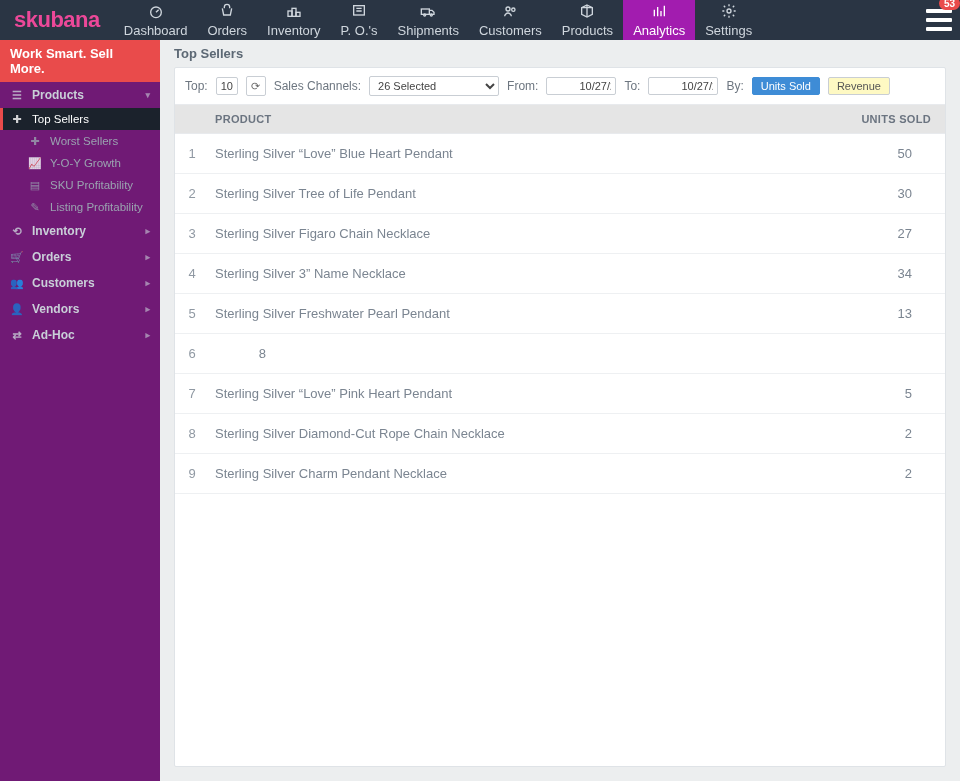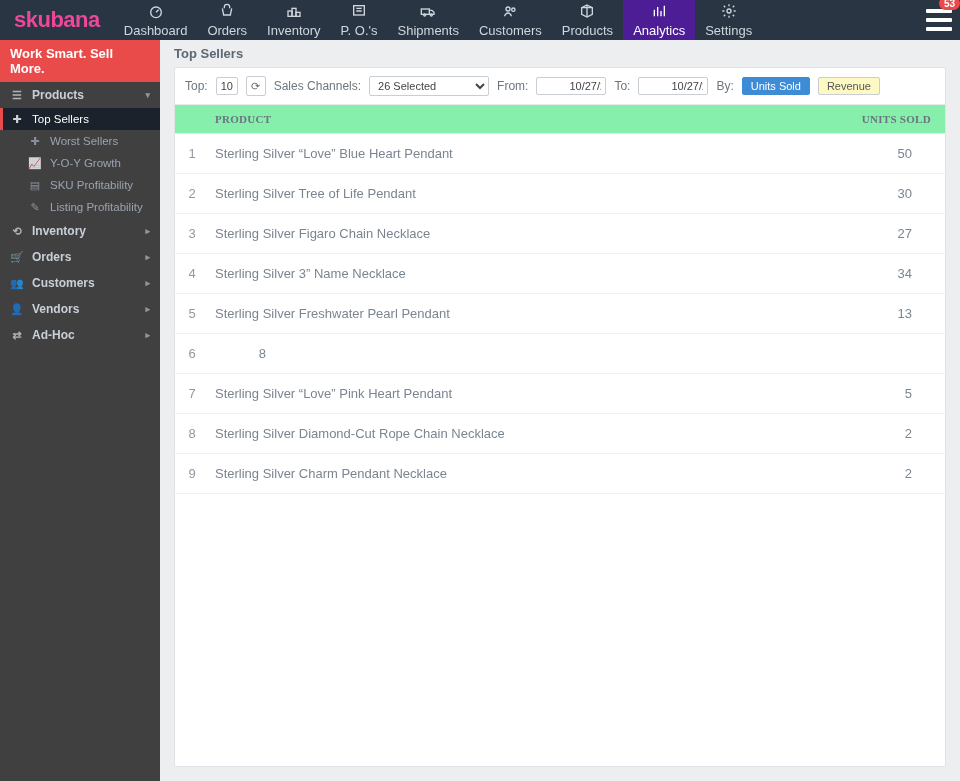--- a/index.html
+++ b/index.html
@@ -38,42 +38,42 @@
     align-items: center;
     justify-content: center;
     padding: 0 10px;
     min-width: 56px;
     height: 40px;
     cursor: pointer;
     color: #cfd6dd;
   }
   .nav-item svg { width: 18px; height: 16px; }
   .nav-item span { margin-top: 1px; font-size: 13px; }
-  .nav-item.active { background: #4c1d95; color: #fff; }
+  .nav-item.active { background: #a21caf; color: #fff; }
 
   .nav-spacer { flex: 1; }
   .nav-right { display: flex; align-items: center; padding-right: 8px; position: relative; }
   .hamburger {
     display: flex; flex-direction: column; justify-content: center; gap: 5px;
     width: 26px; height: 26px; cursor: pointer;
   }
   .hamburger span { display:block; height:4px; background:#fff; border-radius:1px; }
   .notif-badge {
     position: absolute; top: -3px; right: 0;
     background: #e94b4b; color: #fff; font-size: 10px; font-weight: 700;
     padding: 1px 5px; border-radius: 8px;
   }
 
   
   .layout { display: flex; height: calc(781px - 40px); }
 
   
   .sidebar {
     width: 160px;
-    background: #404040;
+    background: #701a75;
     color: #9aa3b0;
     font-size: 12px;
     display: flex; flex-direction: column;
   }
   .tagline {
     background: #e94b4b;
     color: #fff;
     font-weight: 700;
     font-size: 13px;
     padding: 6px 10px;
@@ -135,44 +135,43 @@
   .filters label { color:#6d7680; }
   .num-input, .sel-input, .date-input {
     border: 1px solid #c9ced4;
     border-radius: 2px;
     font-size: 11px;
     padding: 2px 4px;
     background:#fff;
     color:#444;
   }
   .num-input { width: 22px; }
-  .sel-input { width: 120px; }
+  .sel-input { width: 130px; }
   .date-input { width: 70px; padding-left: 32px; }
   .refresh-btn {
     border:1px solid #c9ced4; border-radius:2px; background:#fff;
     width:20px;height:20px;display:flex;align-items:center;justify-content:center;
     font-size:11px;color:#666;cursor:pointer;
   }
   .unitchip {
     border:1px solid #3e8cd6; border-radius:2px;
     font-size:11px; padding:2px 8px; cursor:pointer;
   }
   .unitchip.on { background:#3e8cd6; color:#fff; }
   .unitchip.off { background:#fef9c3; color:#555; border-color:#c9ced4;}
 
   
   .thead {
     display:flex;
-    background:#86efac;
+    background:#e5e5e5;
     border-bottom:1px solid #e8eaed;
     font-size:11px;
     font-weight:700;
     color:#6b7480;
     letter-spacing:.3px;
-    font-family:Liberation Serif, serif;
   }
   .thead .col-rank{ width:34px; }
   .thead .col-prod{ flex:1; padding:8px 6px; }
   .thead .col-units{ width:90px; text-align:right; padding:8px 14px 8px 6px;}
   .trow {
     display:flex;
     border-bottom:1px solid #eef0f2;
     font-size:13px;
     color:#7b8591;
     height:40px;

